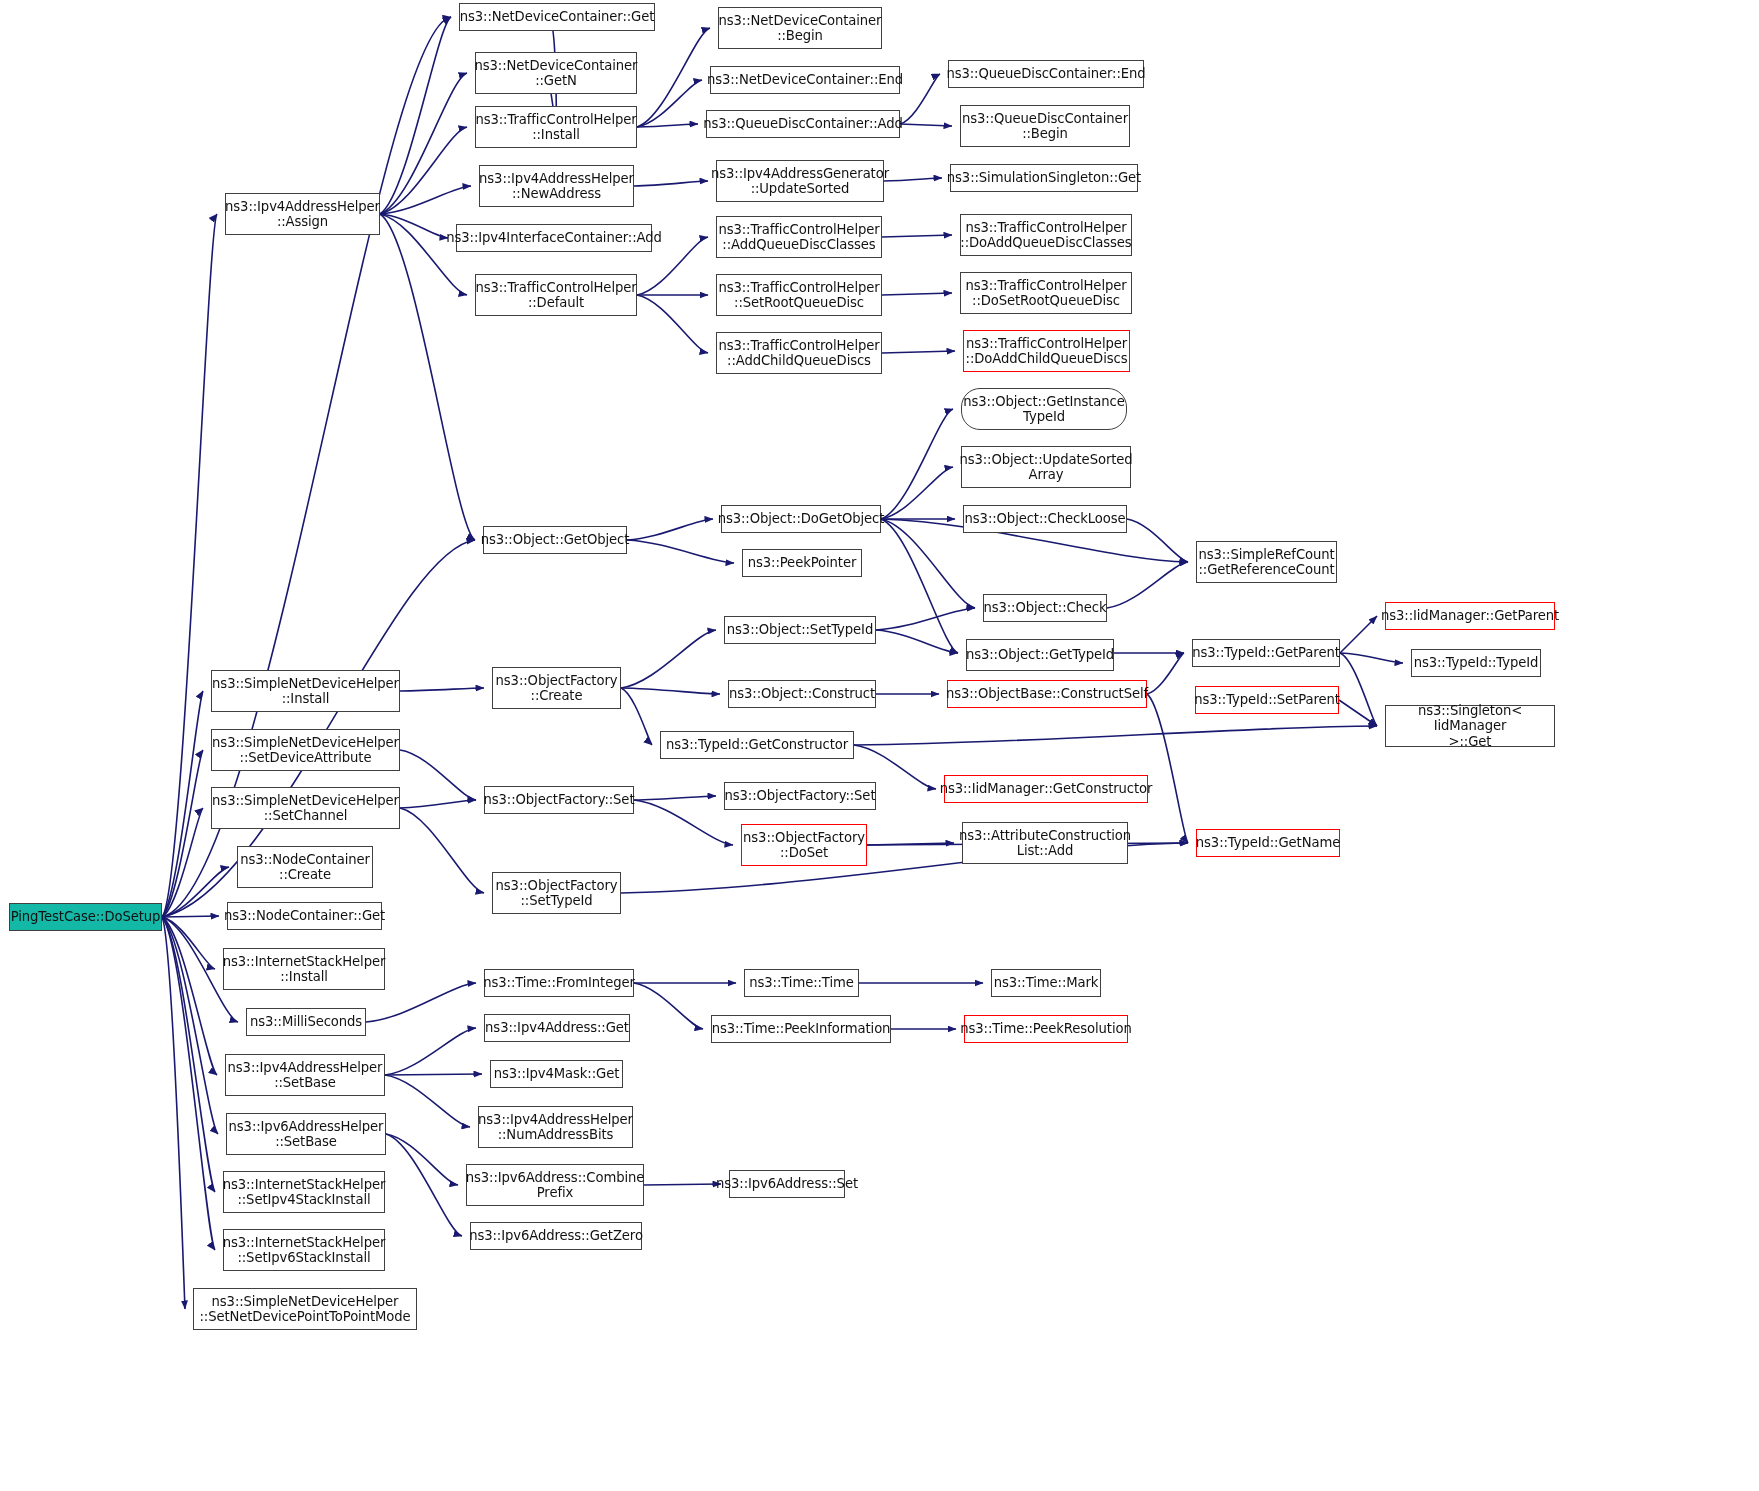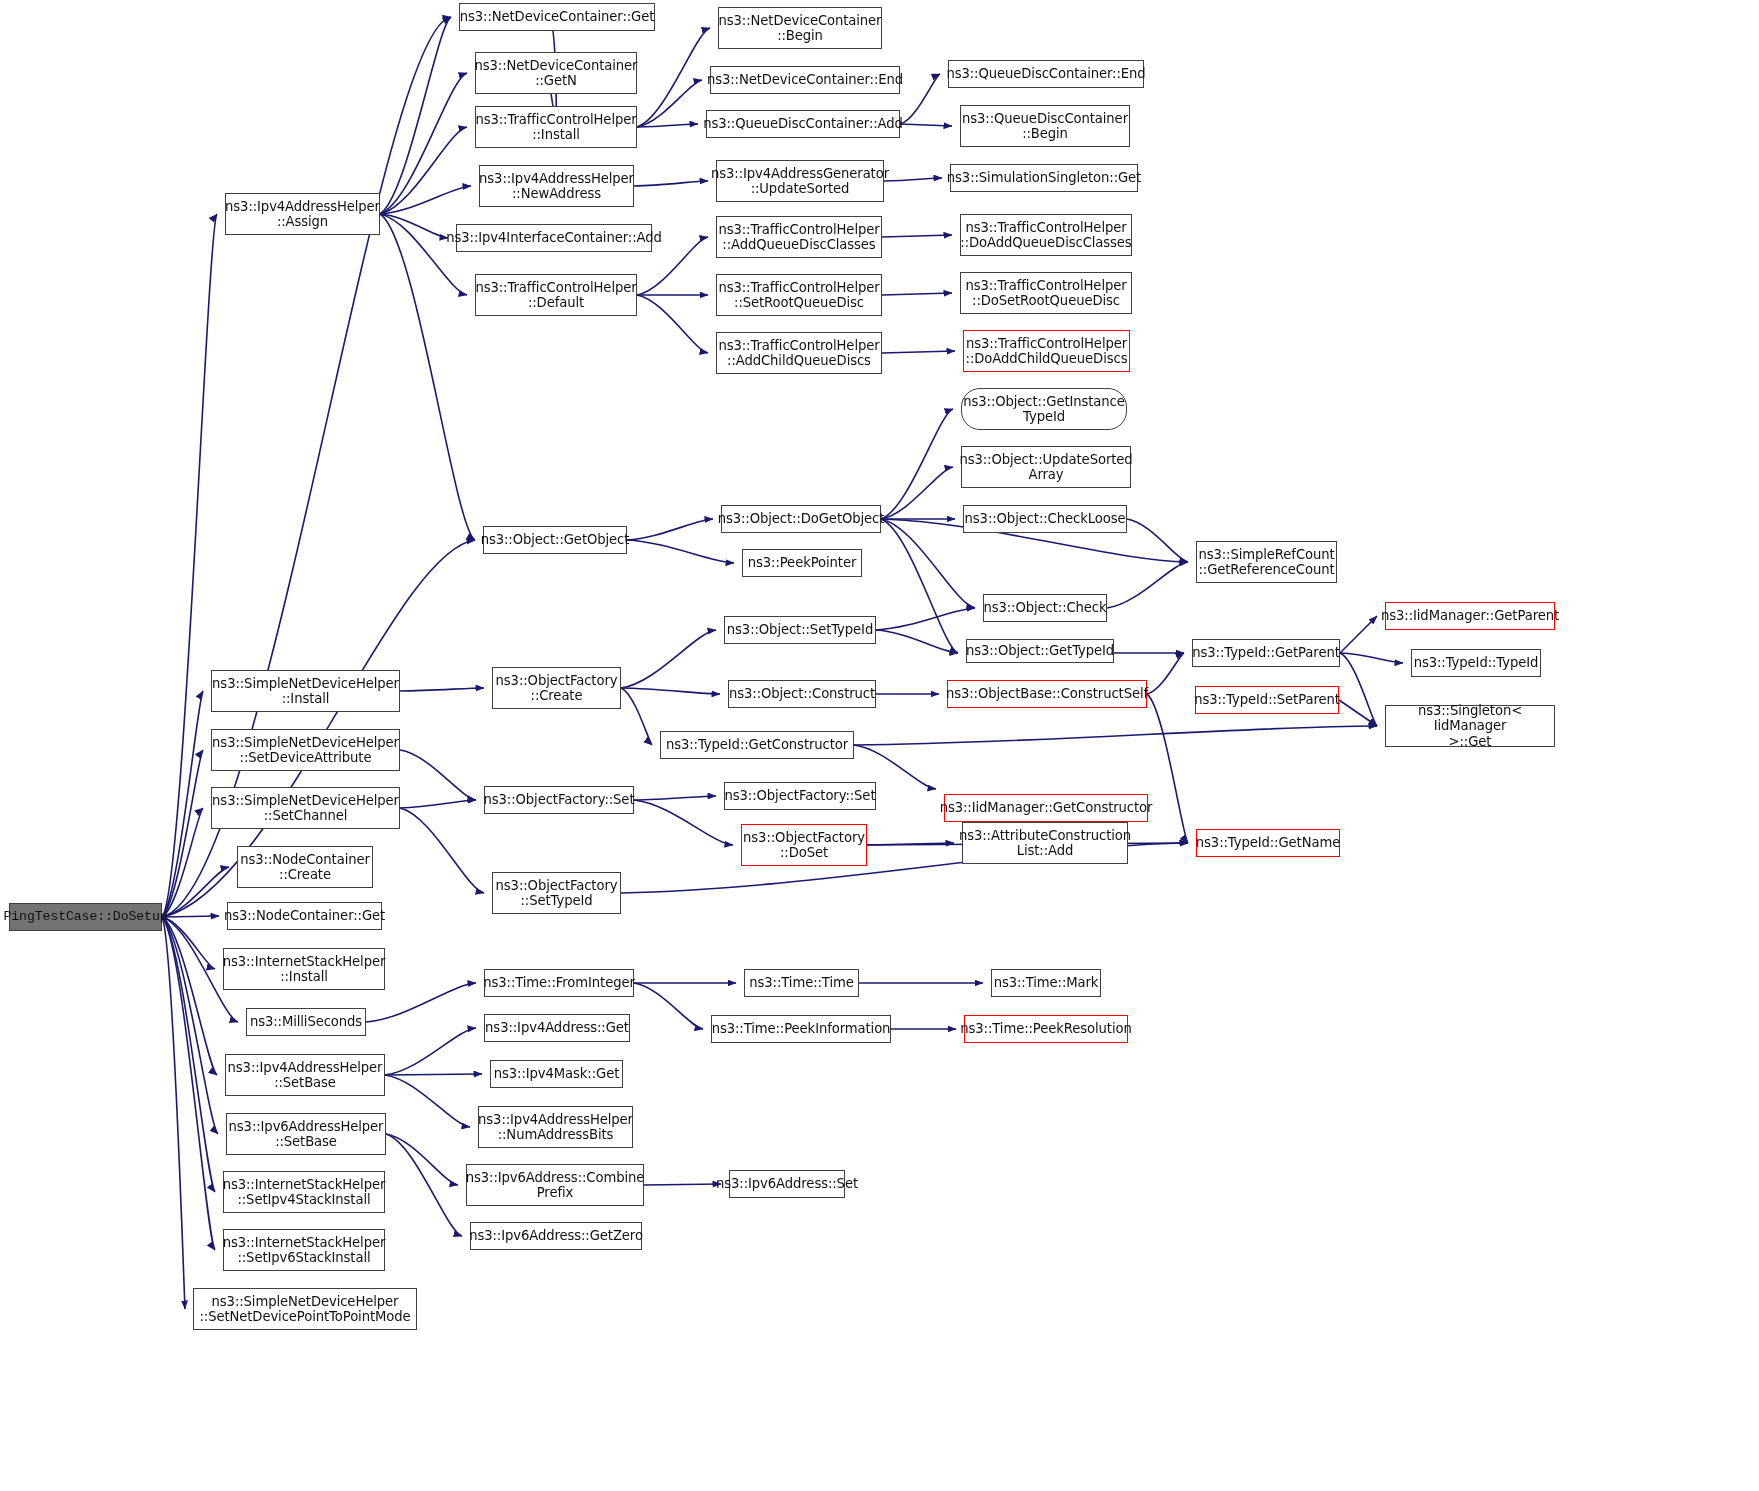--- a/index.html
+++ b/index.html
@@ -36,23 +36,22 @@
     justify-content: center;
     text-align: center;
     padding: 0 3px;
     white-space: pre-line;
     letter-spacing: -0.1px;
   }
   .node.red {
     border-color: #ff0000;
   }
   .node.root {
-    background: #737373;
+    background: #14b8a6;
     border-color: #404040;
-    font-family: Liberation Mono, monospace;
   }
 </style>
 </head>
 <body>
 
 <div id="canvas">
   <svg class="edges" viewBox="0 0 1759 1491">
     <defs>
       <marker id="ah" markerWidth="9" markerHeight="7" refX="8.5" refY="3.5" orient="auto" markerUnits="userSpaceOnUse">
         <polygon points="0,0 9,3.5 0,7" fill="#191970"></polygon>
@@ -184,33 +183,33 @@
       <div class="node" style="left: 961px; top: 446px; width: 170px; height: 42px;">ns3::Object::UpdateSorted
 Array</div>
       <div class="node" style="left: 963px; top: 505px; width: 164px; height: 28px;">ns3::Object::CheckLoose</div>
       <div class="node" style="left: 483px; top: 526px; width: 144px; height: 28px;">ns3::Object::GetObject</div>
       <div class="node" style="left: 721px; top: 505px; width: 160px; height: 28px;">ns3::Object::DoGetObject</div>
       <div class="node" style="left: 742px; top: 549px; width: 120px; height: 28px;">ns3::PeekPointer</div>
       <div class="node" style="left: 1196px; top: 541px; width: 141px; height: 42px;">ns3::SimpleRefCount
 ::GetReferenceCount</div>
       <div class="node" style="left: 724px; top: 616px; width: 152px; height: 28px;">ns3::Object::SetTypeId</div>
       <div class="node" style="left: 983px; top: 594px; width: 124px; height: 28px;">ns3::Object::Check</div>
-      <div class="node" style="left: 966px; top: 639px; width: 148px; height: 24px;">ns3::Object::GetTypeId</div>
+      <div class="node" style="left: 966px; top: 639px; width: 148px; height: 32px;">ns3::Object::GetTypeId</div>
       <div class="node" style="left: 1192px; top: 639px; width: 148px; height: 28px;">ns3::TypeId::GetParent</div>
       <div class="node red" style="left: 1385px; top: 602px; width: 170px; height: 28px;">ns3::IidManager::GetParent</div>
       <div class="node" style="left: 1411px; top: 649px; width: 130px; height: 28px;">ns3::TypeId::TypeId</div>
       <div class="node" style="left: 492px; top: 667px; width: 129px; height: 42px;">ns3::ObjectFactory
 ::Create</div>
       <div class="node" style="left: 728px; top: 680px; width: 148px; height: 28px;">ns3::Object::Construct</div>
       <div class="node red" style="left: 947px; top: 680px; width: 200px; height: 28px;">ns3::ObjectBase::ConstructSelf</div>
       <div class="node red" style="left: 1195px; top: 686px; width: 144px; height: 28px;">ns3::TypeId::SetParent</div>
       <div class="node" style="left: 1385px; top: 705px; width: 170px; height: 42px;">ns3::Singleton&lt; IidManager
 &gt;::Get</div>
       <div class="node" style="left: 660px; top: 731px; width: 194px; height: 28px;">ns3::TypeId::GetConstructor</div>
-      <div class="node red" style="left: 944px; top: 794px; width: 204px; height: 28px;">ns3::IidManager::GetConstructor</div>
+      <div class="node red" style="left: 944px; top: 775px; width: 204px; height: 28px;">ns3::IidManager::GetConstructor</div>
       <div class="node" style="left: 211px; top: 670px; width: 189px; height: 42px;">ns3::SimpleNetDeviceHelper
 ::Install</div>
       <div class="node" style="left: 211px; top: 729px; width: 189px; height: 42px;">ns3::SimpleNetDeviceHelper
 ::SetDeviceAttribute</div>
       <div class="node" style="left: 211px; top: 787px; width: 189px; height: 42px;">ns3::SimpleNetDeviceHelper
 ::SetChannel</div>
       <div class="node" style="left: 484px; top: 786px; width: 150px; height: 28px;">ns3::ObjectFactory::Set</div>
       <div class="node" style="left: 724px; top: 782px; width: 152px; height: 28px;">ns3::ObjectFactory::Set</div>
       <div class="node red" style="left: 741px; top: 824px; width: 126px; height: 42px;">ns3::ObjectFactory
 ::DoSet</div>

